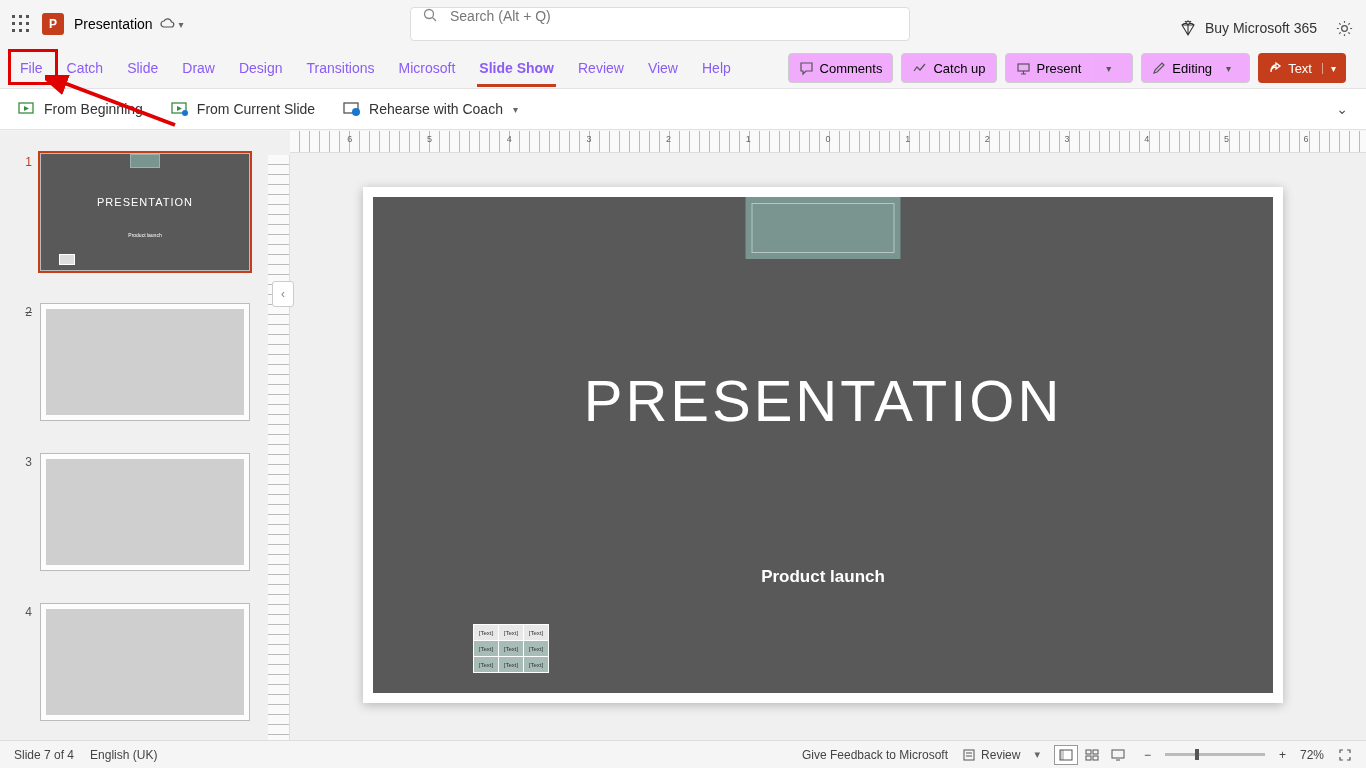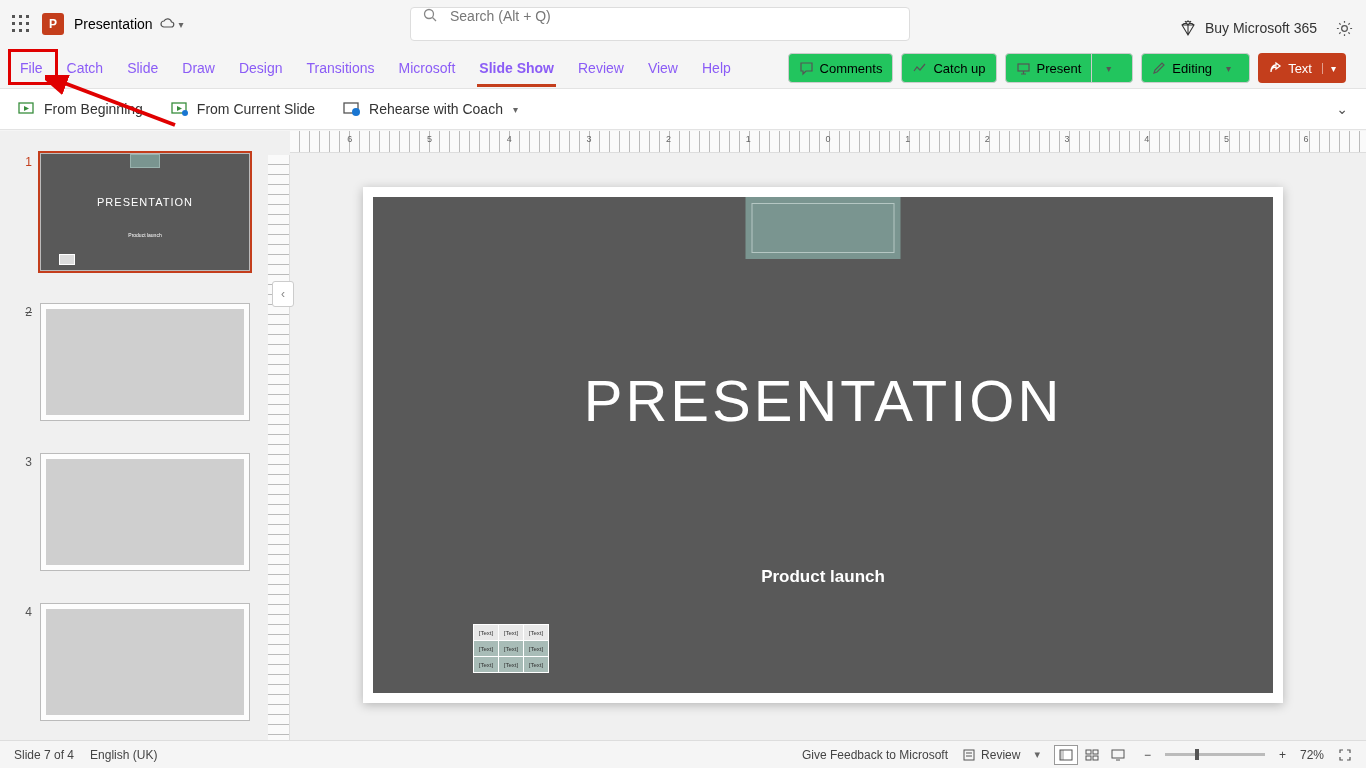--- a/index.html
+++ b/index.html
@@ -21,21 +21,21 @@
 .buy365 { display: flex; align-items: center; gap: 8px; cursor: pointer; }
 .gear { cursor: pointer; }
 
 
 .ribbon-tabs { height: 40px; display: flex; align-items: center; background: #f5f5f5; padding: 0 8px; position: relative; }
 .tab { padding: 0 12px; height: 40px; display: flex; align-items: center; font-size: 14px; color: #8b5cf6; cursor: pointer; position: relative; }
 .tab.active { font-weight: 600; }
 .tab.active::after { content: ""; position: absolute; bottom: 1px; left: 10px; right: 10px; height: 3px; background: #c43e1c; }
 
 .ribbon-right { margin-left: auto; display: flex; align-items: center; gap: 8px; padding-right: 12px; }
-.pill { height: 30px; border: 1px solid #ccc; border-radius: 4px; background: #22c55e; display: flex; align-items: center; padding: 0 10px; font-size: 13px; gap: 6px; cursor: pointer; }
+.pill { height: 30px; border: 1px solid #ccc; border-radius: 4px; background: #f0abfc; display: flex; align-items: center; padding: 0 10px; font-size: 13px; gap: 6px; cursor: pointer; }
 .pill.split { padding-right: 13px; }
 .pill .sep { width: 1px; height: 100%; background: #ccc; margin-left: 4px; }
 .pill .drop { padding: 0 8px; font-size: 10px; color: #555; }
 .share-btn { height: 30px; background: #c43e1c; color: #fff; border-radius: 4px; display: flex; align-items: center; padding: 0 10px; font-size: 13px; gap: 6px; cursor: pointer; }
 .share-btn .drop { border-left: 1px solid rgba(255,255,255,.5); padding-left: 8px; margin-left: 4px; font-size: 10px; }
 
 
 .sub-ribbon { height: 42px; background: #fff; border-top: 1px solid #e3e3e3; border-bottom: 1px solid #e3e3e3; display: flex; align-items: center; padding: 0 18px; gap: 28px; font-size: 14px; color: #333; }
 .sub-item { display: flex; align-items: center; gap: 8px; cursor: pointer; }
 .sub-item .ic { width: 18px; height: 18px; }

